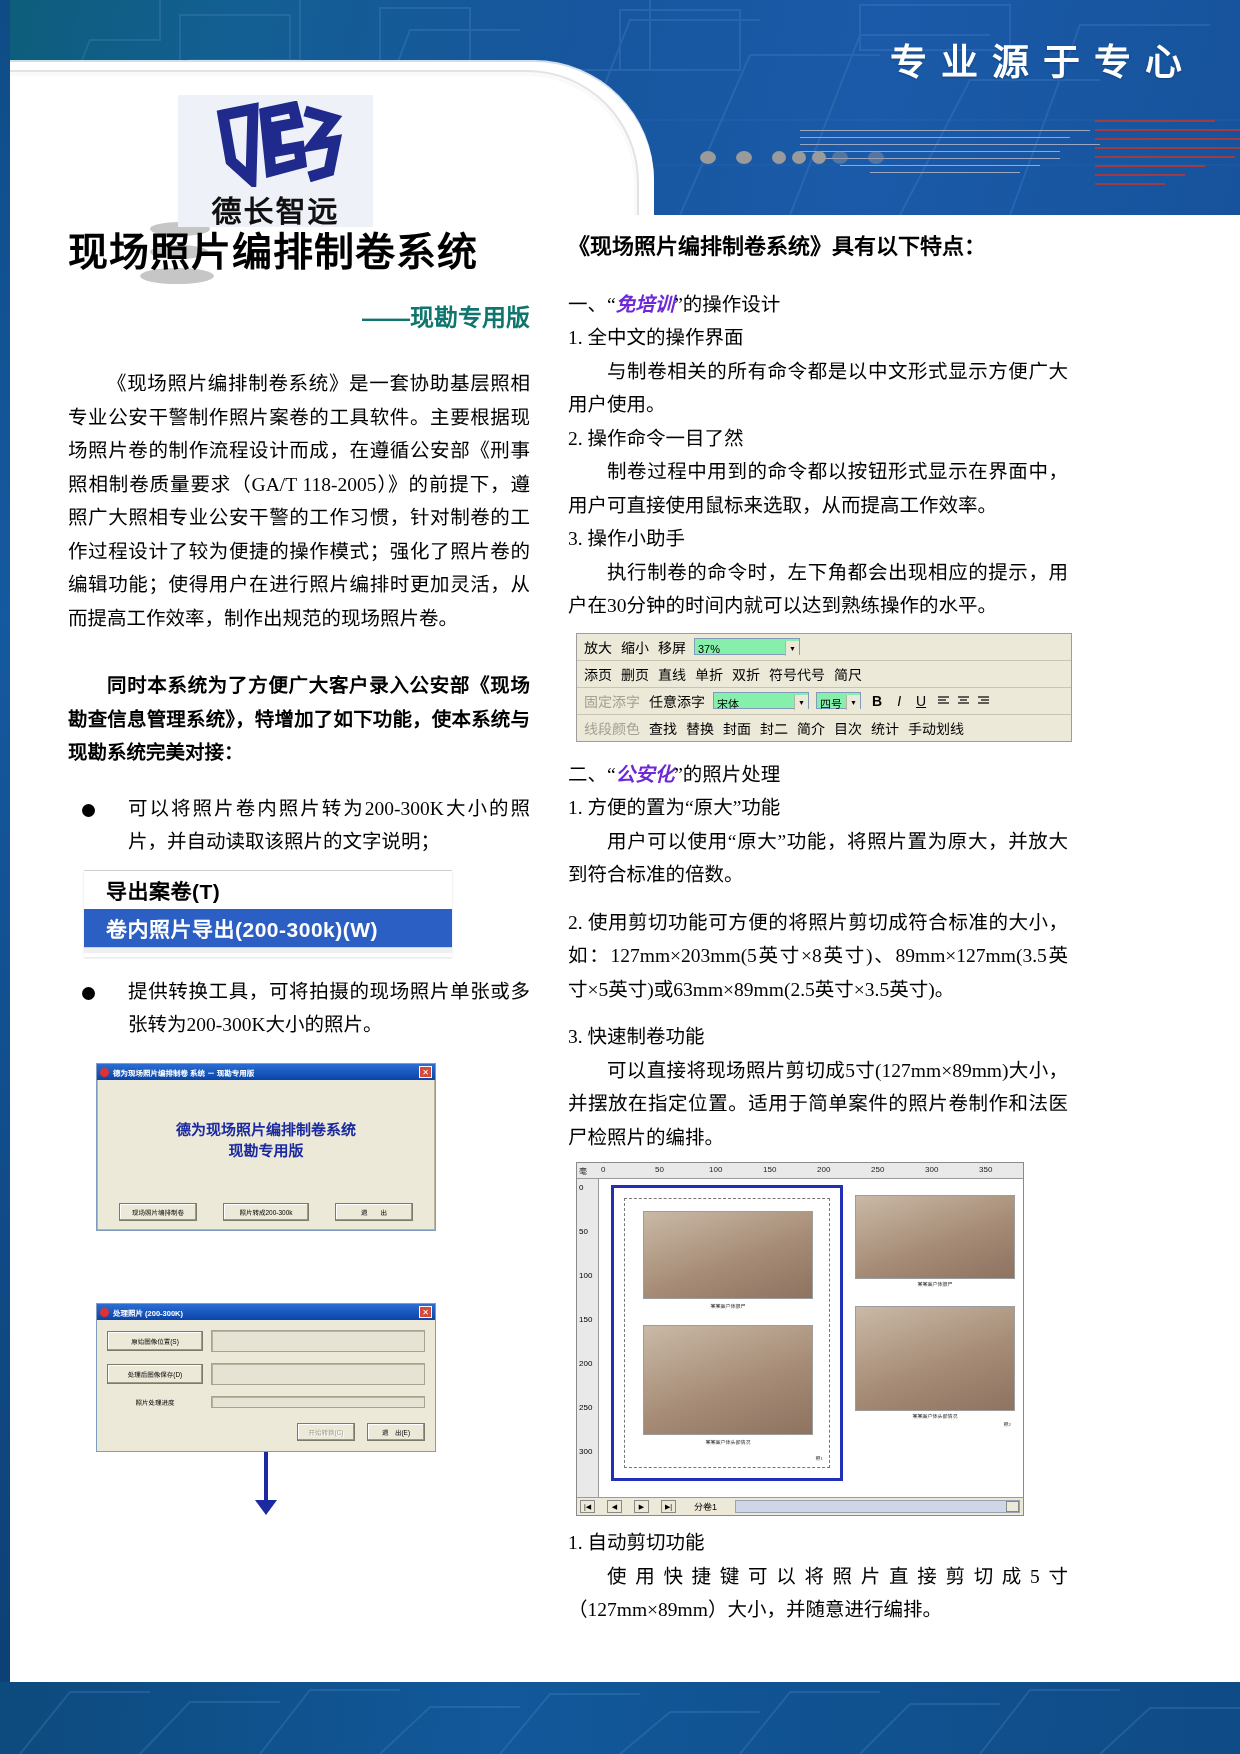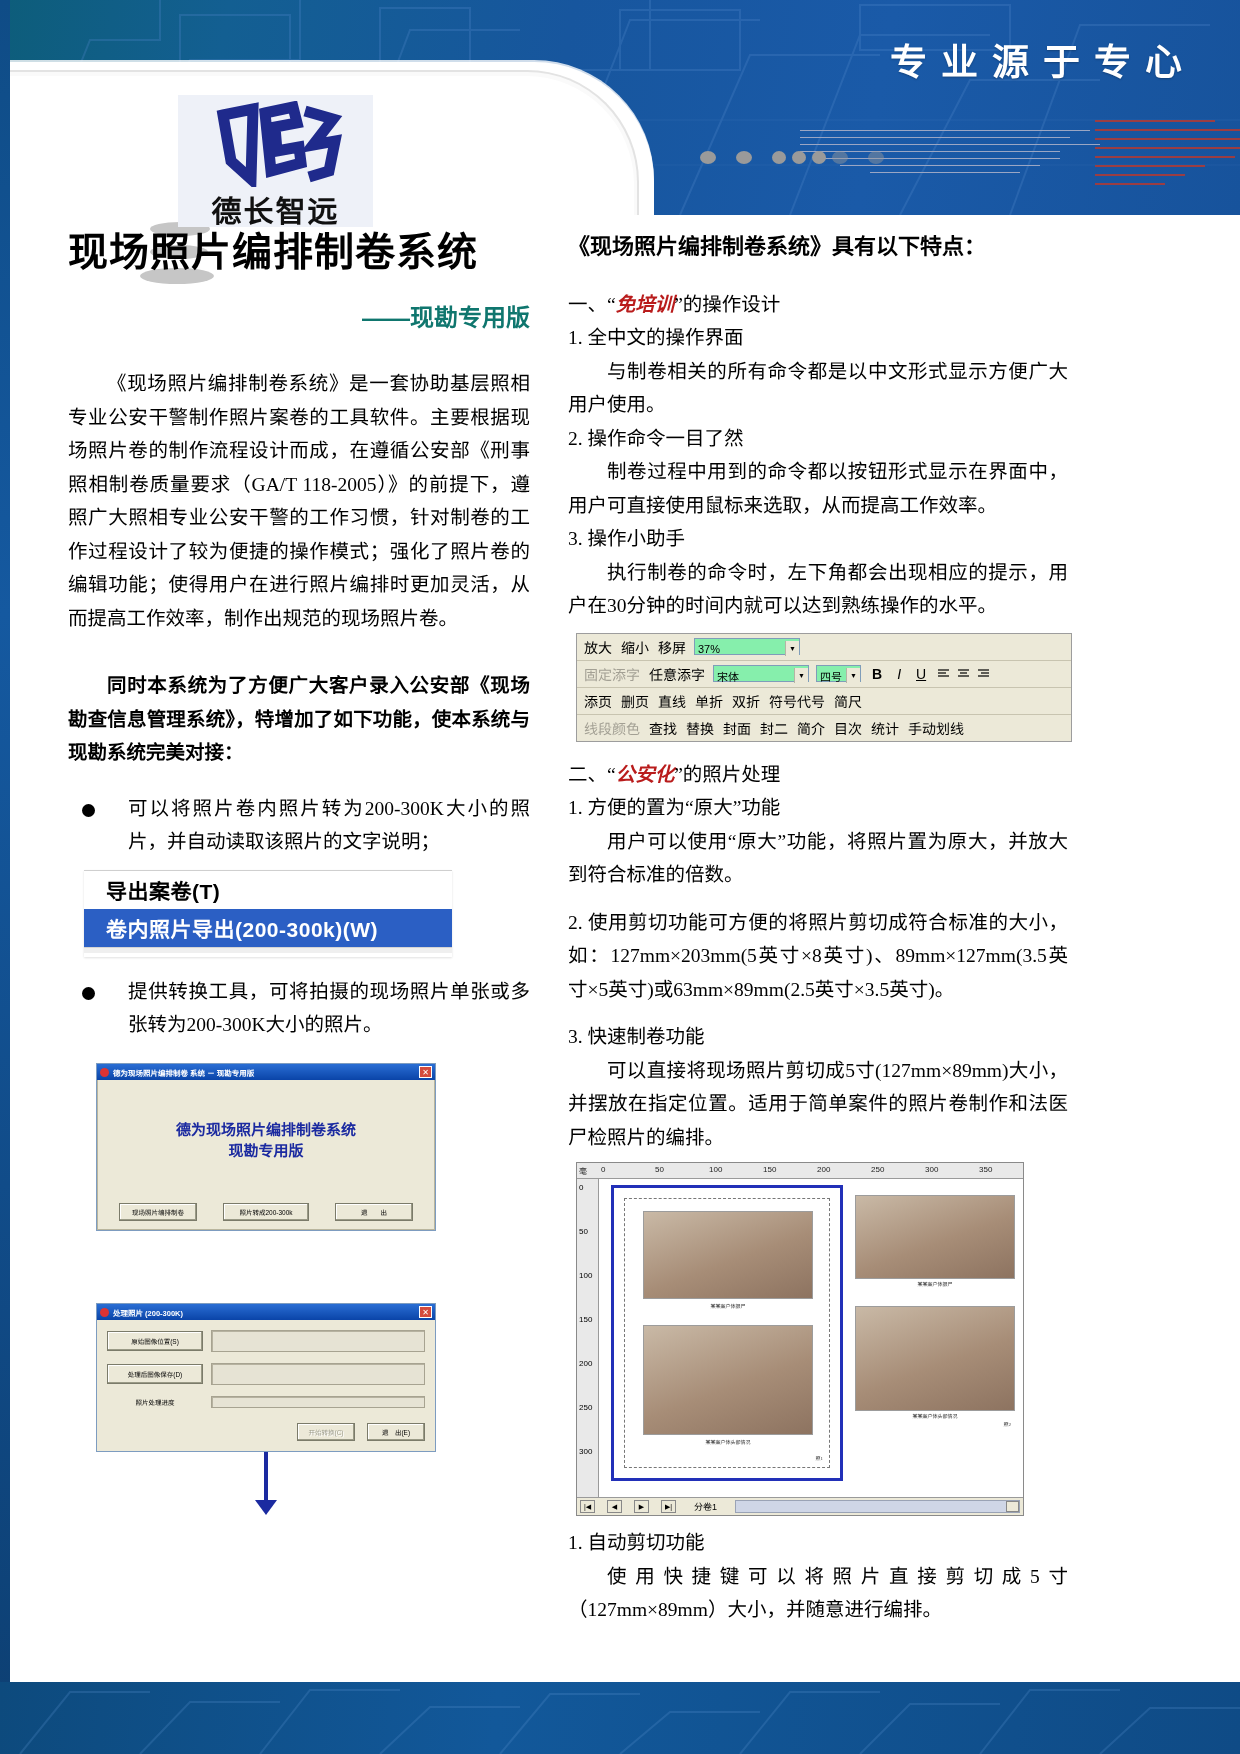--- a/index.html
+++ b/index.html
@@ -212,21 +212,21 @@
   .dlg2-foot .xp-btn { min-width:58px; }
   .xp-btn.disabled { color:#9d9d8e; text-shadow:1px 1px 0 #fff; }
 
   
   .r-title {
     font-size:22px; font-weight:700; color:#000; text-align:left;
     font-family:"Liberation Sans","DejaVu Sans",sans-serif;
     margin-bottom:28px;
   }
   .r-h { font-size:19.5px; line-height:1.7; margin:0; }
-  .r-h .red-i { color:#b91c1c; font-style:italic; font-weight:700; }
+  .r-h .red-i { color:#6d28d9; font-style:italic; font-weight:700; }
   .r-p { font-size:19.5px; line-height:1.72; margin:0; text-align:justify; }
   .r-p.ind { text-indent:2em; }
   .r-space { height:14px; }
 
   
   .toolbar {
     width:496px; margin:10px 0 16px 8px;
     border:1px solid #9d9d9d; background:#ece9d8;
     font-family:"Liberation Sans","DejaVu Sans",sans-serif;
     font-size:14px; color:#000;
@@ -473,20 +473,29 @@
 
     <div class="toolbar">
       <div class="tb-row">
         <span class="it">放大</span>
         <span class="it">缩小</span>
         <span class="it">移屏</span>
         <span class="tb-combo">
           <span>37%</span>
           <span class="arr">▼</span>
         </span>
+      </div>
+      <div class="tb-row">
+        <span class="it">添页</span>
+        <span class="it">删页</span>
+        <span class="it">直线</span>
+        <span class="it">单折</span>
+        <span class="it">双折</span>
+        <span class="it">符号代号</span>
+        <span class="it">简尺</span>
       </div>
       <div class="tb-row">
         <span class="it dim">固定添字</span>
         <span class="it">任意添字</span>
         <span class="tb-combo m">
           <span>宋体</span>
           <span class="arr">▼</span>
         </span>
         <span class="tb-combo s">
           <span>四号</span>
@@ -517,29 +526,20 @@
           <svg width="13" height="13" viewBox="0 0 13 13">
               <g stroke="#000" stroke-width="1.2">
                 <line x1="1" y1="3" x2="12" y2="3"></line>
                 <line x1="4" y1="6" x2="12" y2="6"></line>
                 <line x1="1" y1="9" x2="12" y2="9"></line>
               </g>
             </svg>
         </span>
       </div>
       <div class="tb-row">
-        <span class="it">添页</span>
-        <span class="it">删页</span>
-        <span class="it">直线</span>
-        <span class="it">单折</span>
-        <span class="it">双折</span>
-        <span class="it">符号代号</span>
-        <span class="it">简尺</span>
-      </div>
-      <div class="tb-row">
         <span class="it dim">线段颜色</span>
         <span class="it">查找</span>
         <span class="it">替换</span>
         <span class="it">封面</span>
         <span class="it">封二</span>
         <span class="it">简介</span>
         <span class="it">目次</span>
         <span class="it">统计</span>
         <span class="it">手动划线</span>
       </div>

